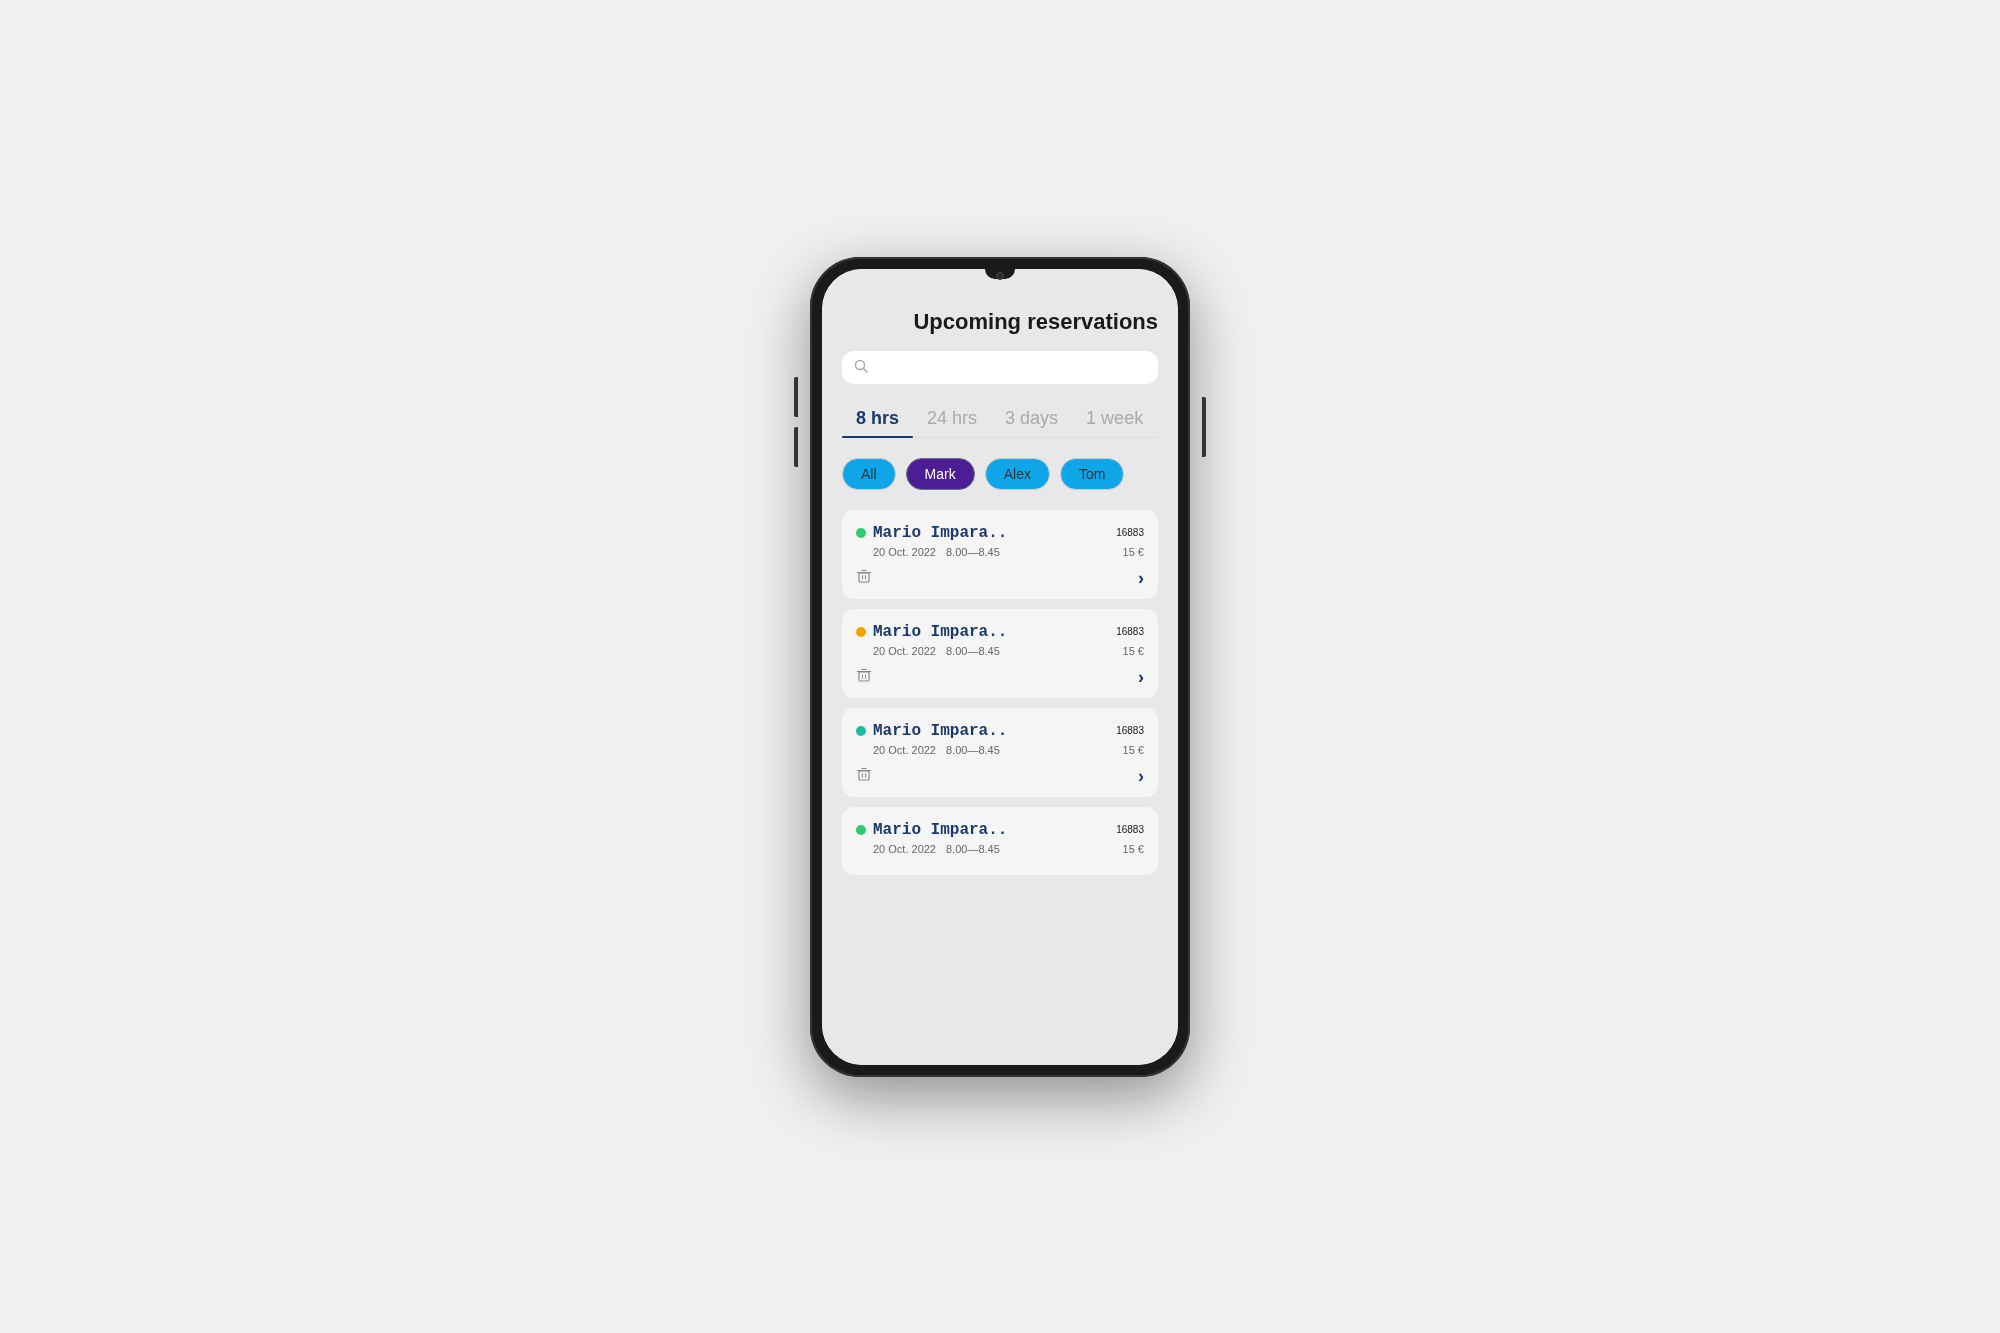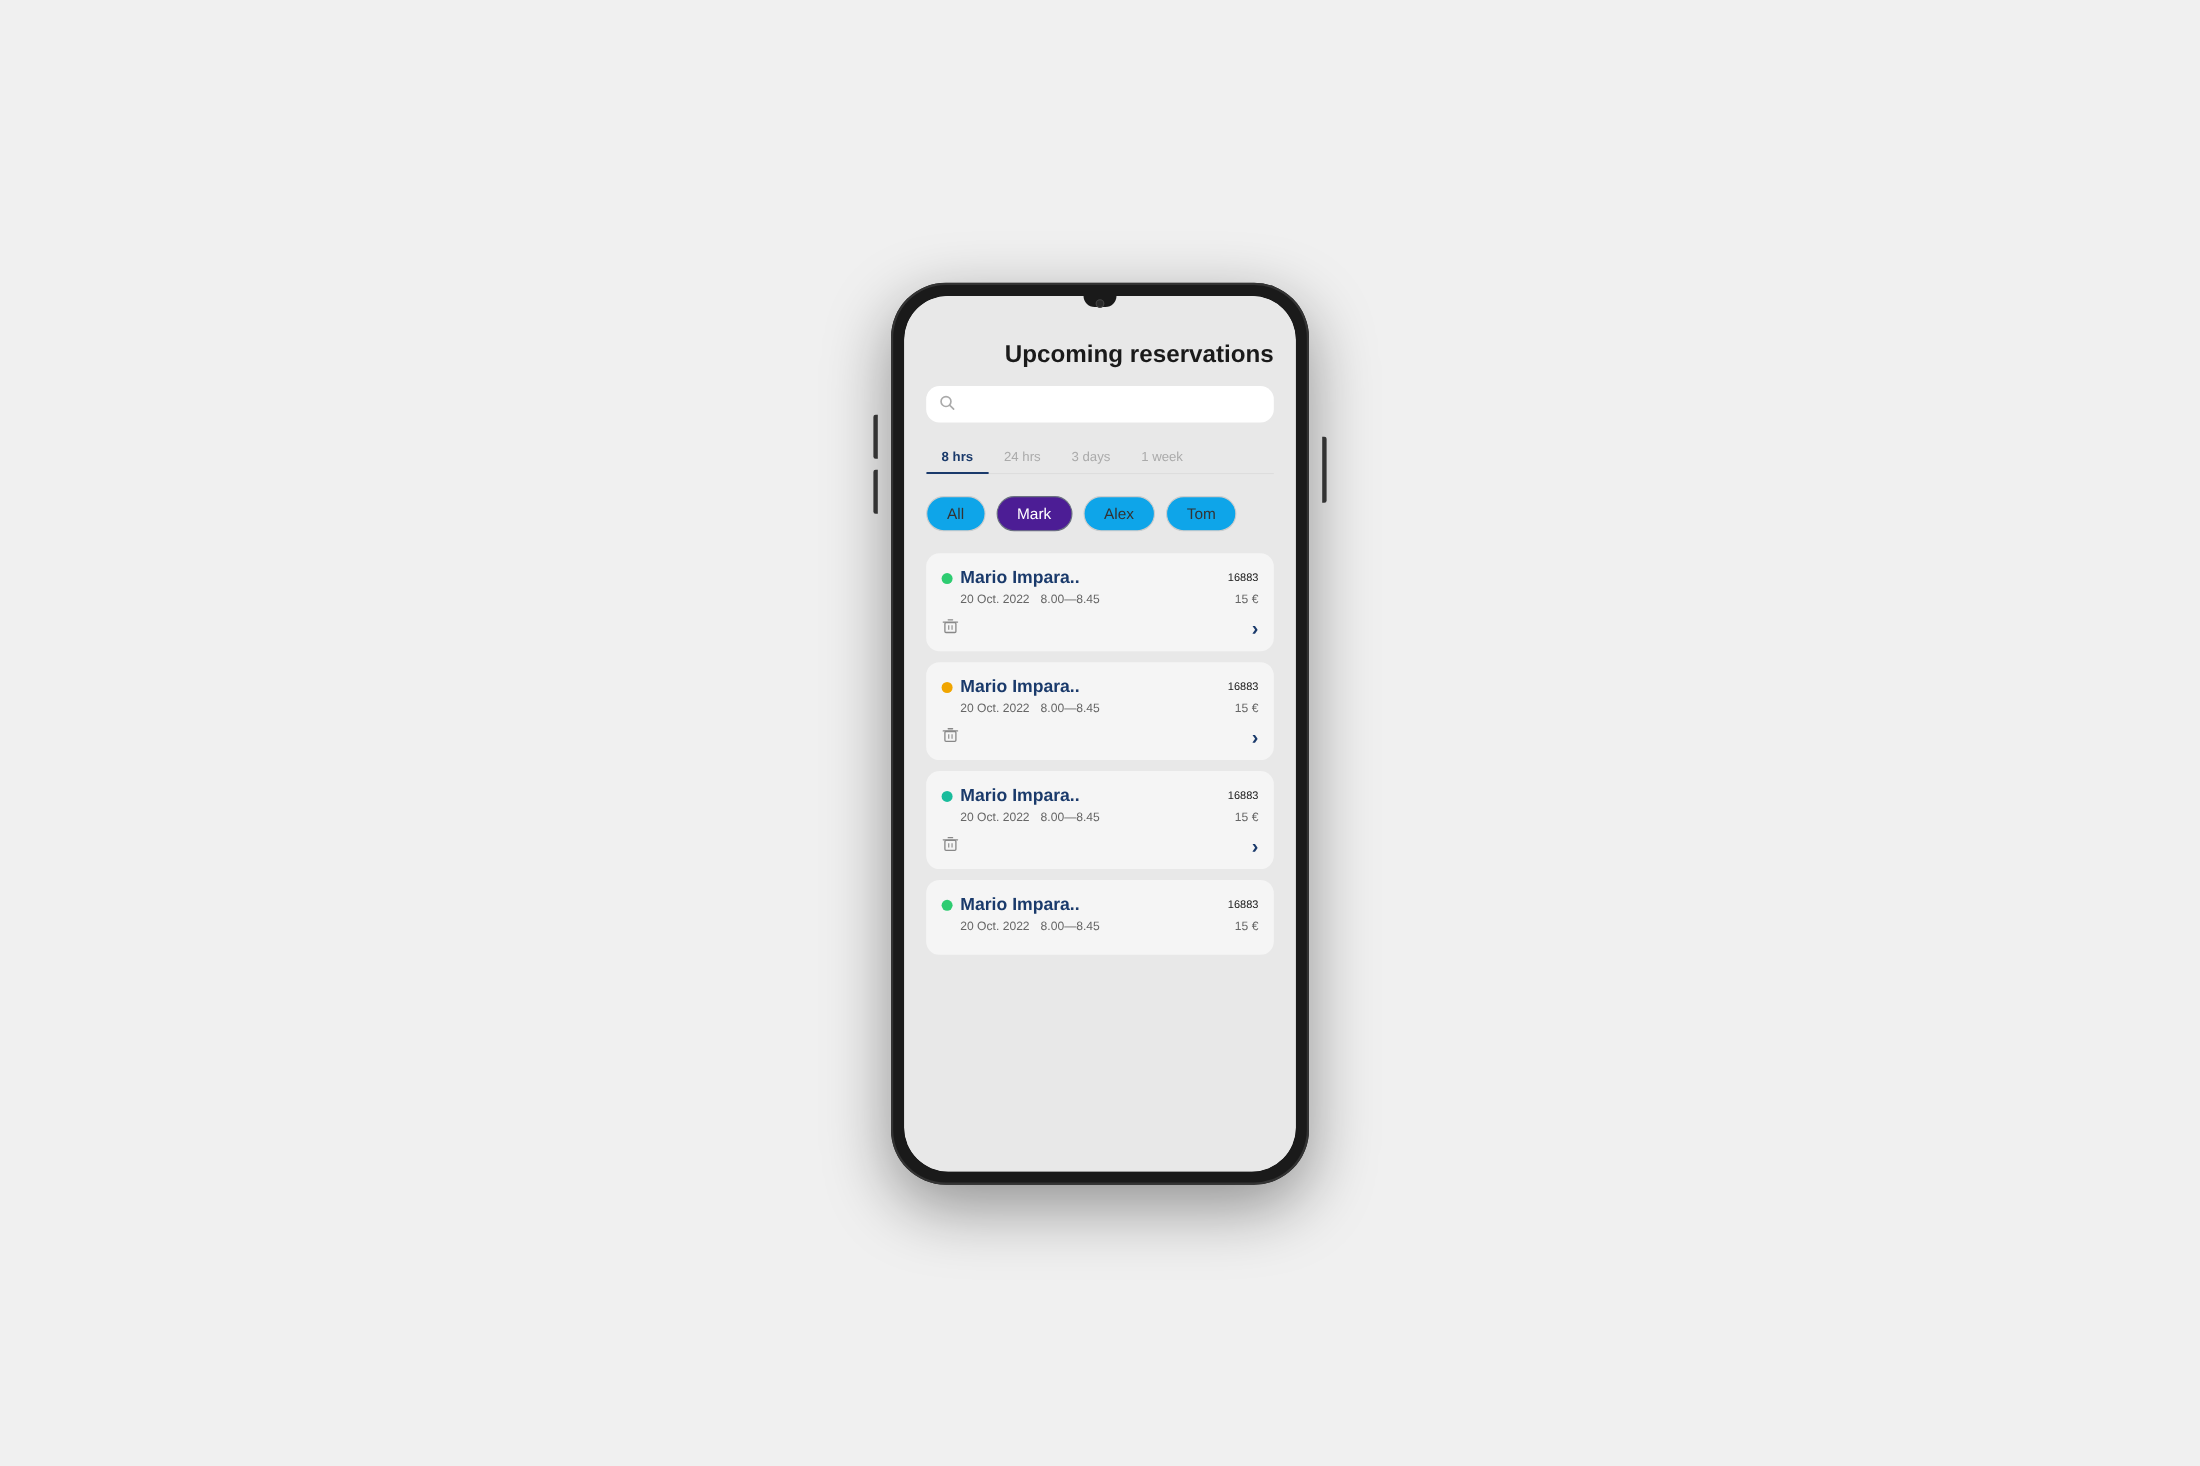--- a/index.html
+++ b/index.html
@@ -134,21 +134,21 @@
 
     .time-tabs {
       display: flex;
       gap: 0;
       margin-bottom: 20px;
       border-bottom: 1px solid #ddd;
       padding-bottom: 0;
     }
 
     .time-tab {
-      font-size: 12px;
+      font-size: 18px;
       padding: 8px 14px;
       color: #aaa;
       cursor: pointer;
       position: relative;
     }
 
     .time-tab.active {
       color: #1a3a6b;
       font-weight: 600;
     }
@@ -215,20 +215,21 @@
     }
 
     .dot-green { background: #2ecc71; }
     .dot-yellow { background: #f0a500; }
     .dot-teal { background: #1abc9c; }
 
     .card-name {
       font-size: 16px;
       font-weight: 600;
       color: #1a3a6b;
+      font-family: Liberation Mono, monospace;
     }
 
     .card-id {
       font-size: 10px;
       font-weight: 500;
       color: #1a1a1a;
     }
 
     .card-details {
       display: flex;

